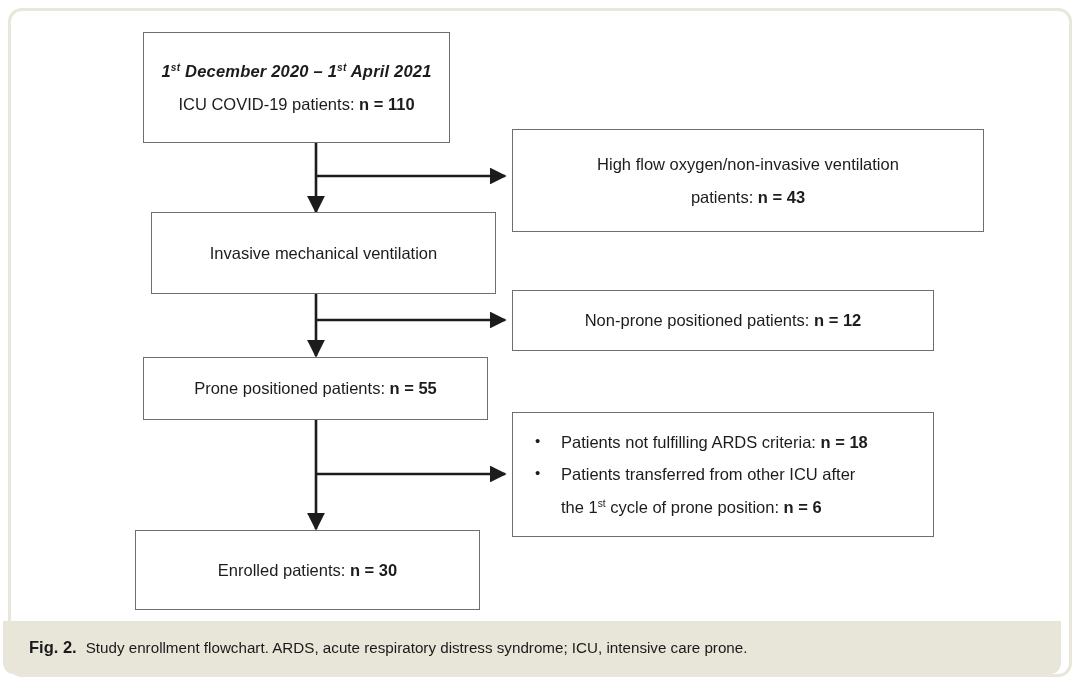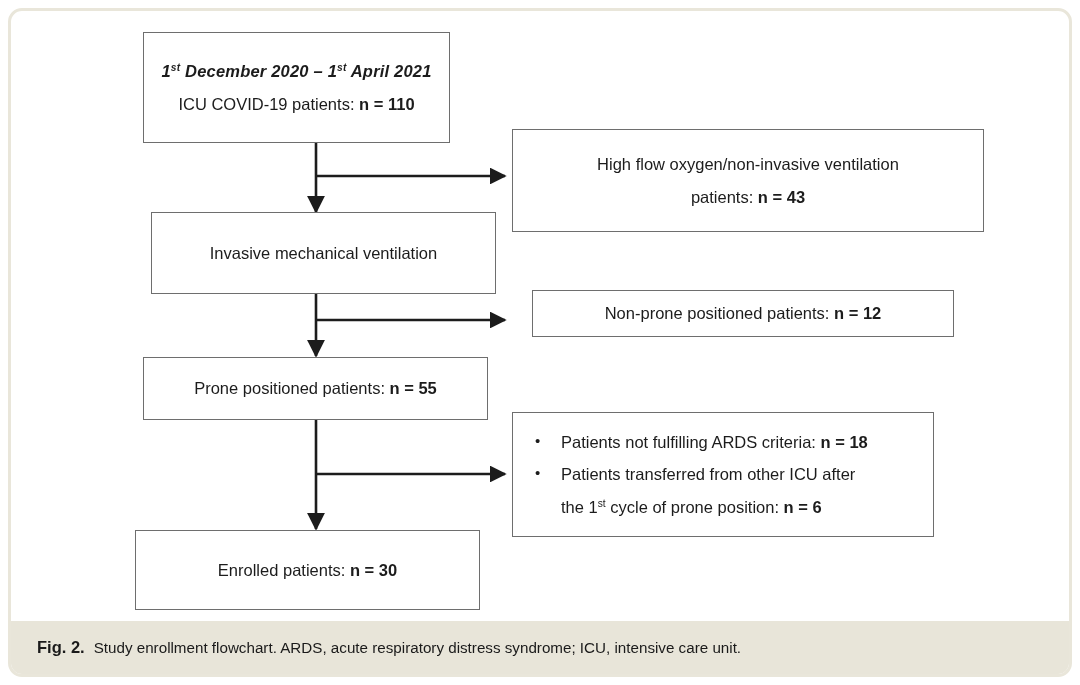--- a/index.html
+++ b/index.html
@@ -106,21 +106,21 @@
     left: 0;
     top: 0;
     width: 1080px;
     height: 612px;
     pointer-events: none;
   }
 
   
   #caption-bar {
     position: absolute;
-    left: 11px;
+    left: 3px;
     top: 621px;
     width: 1058px;
     height: 53px;
     box-sizing: border-box;
     background: #e8e5d9;
     border-radius: 0 0 11px 11px;
     display: flex;
     align-items: center;
     padding-left: 26px;
   }
@@ -180,35 +180,35 @@
 
     <div class="flow-box" style="left:135px; top:530px; width:345px; height:80px;">
       <div class="line"><span>Enrolled patients: </span><span class="nval">n = 30</span></div>
     </div>
 
     <div class="flow-box" style="left:512px; top:129px; width:472px; height:103px;">
       <div class="line">High flow oxygen/non-invasive ventilation</div>
       <div class="line"><span>patients: </span><span class="nval">n = 43</span></div>
     </div>
 
-    <div class="flow-box" style="left:532px; top:290px; width:422px; height:47px;">
+    <div class="flow-box" style="left:512px; top:290px; width:422px; height:61px;">
       <div class="line"><span>Non-prone positioned patients: </span><span class="nval">n = 12</span></div>
     </div>
 
     <div class="flow-box bullet-box" style="left:512px; top:412px; width:422px; height:125px;">
       <div class="bullet-row">
         <span class="bullet-dot">•</span>
         <span class="bullet-text"><span>Patients not fulfilling ARDS criteria: </span><span class="nval">n = 18</span></span>
       </div>
       <div class="bullet-row">
         <span class="bullet-dot">•</span>
         <span class="bullet-text"><span>Patients transferred from other ICU after</span><br><span>the 1</span><sup>st</sup><span> cycle of prone position: </span><span class="nval">n = 6</span></span>
       </div>
     </div>
 
   </div>
 
   <div id="caption-bar">
     <span class="cap-label">Fig. 2.</span>
-    <span class="cap-text">Study enrollment flowchart. ARDS, acute respiratory distress syndrome; ICU, intensive care unit.</span>
+    <span class="cap-text">Study enrollment flowchart. ARDS, acute respiratory distress syndrome; ICU, intensive care prone.</span>
   </div>
 
 </div>
 
 </body></html>

